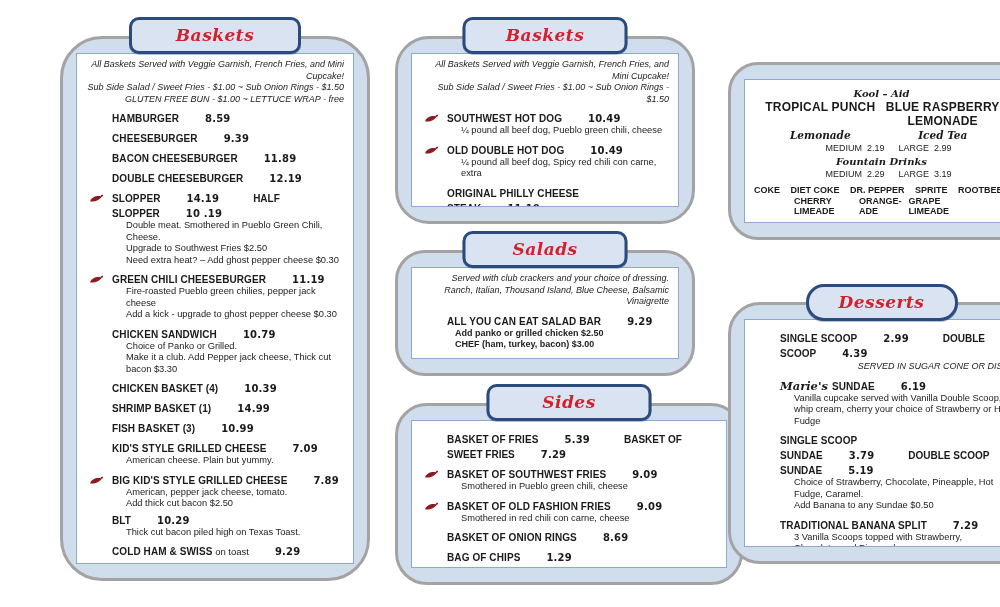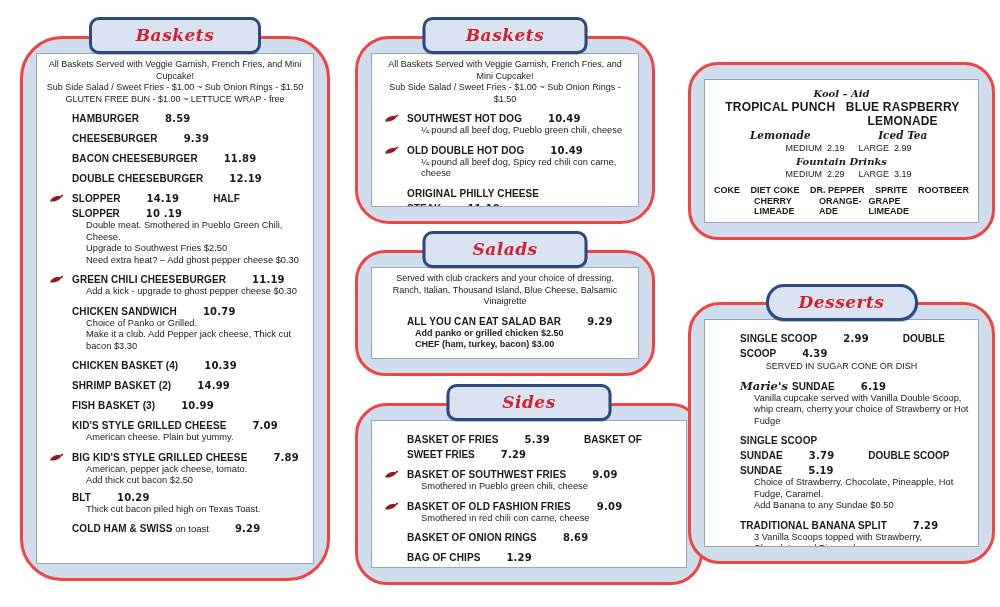--- a/index.html
+++ b/index.html
@@ -3,39 +3,40 @@
 <meta charset="utf-8">
 <style>
   * { box-sizing: border-box; }
   html,body { margin:0; padding:0; }
   body {
     width:1000px; height:607px; position:relative; background:#ffffff;
     font-family:"Liberation Sans", sans-serif; color:#1a1a1a;
     -webkit-font-smoothing:antialiased;
   }
   .panel {
-    position:absolute; background:#cfdded; border:3px solid #ef4444;
+    position:absolute; background:#cfdded; border:3px solid #a3a3a3;
     border-radius:42px;
+    margin-left:40px;
   }
   .panel-inner {
     position:absolute; left:13px; right:13px; top:14px; bottom:14px;
     background:#ffffff; border:1px solid #8fa9cc; padding:5px 9px 4px 9px;
     overflow:hidden;
   }
   .tab {
     position:absolute; left:50%; transform:translateX(-50%);
     background:#d9e3f2; border:3px solid #2b4a7d; border-radius:10px;
     text-align:center; z-index:3; padding:5px 0 6px 0;
     box-shadow:0 1px 0 rgba(43,74,125,.35);
   }
   .tab .title {
     font-family:"DejaVu Serif", serif; font-style:italic; font-weight:bold;
     color:#d41f2c; font-size:17px; letter-spacing:.5px;
   }
-  .note { text-align:center; font-size:9px; line-height:11.5px; color:#222; }
+  .note { text-align:right; font-size:9px; line-height:11.5px; color:#222;font-style:italic; }
   .item { position:relative; padding-left:26px; margin-top:5px; line-height:13px; }
   .item.tight { margin-top:2px; }
   .item .chili { position:absolute; left:3px; top:1px; width:15px; height:10px; }
   .item .name { font-weight:bold; font-size:10px; letter-spacing:.1px; }
   .item .script-prefix {
     font-family:"DejaVu Serif", serif; font-style:italic; font-weight:bold;
     font-size:11.5px; margin-right:4px;
   }
   .item .suffix { font-size:9.5px; }
   .item .price {
@@ -80,26 +81,27 @@
       <div class="item"><span class="name">DOUBLE CHEESEBURGER</span><span class="price">12.19</span></div>
       <div class="item"><span class="chili"><svg viewBox="0 0 20 12" width="15" height="10">
             <path d="M1.5 10.5 C3 5.5 8.5 2.8 15.5 3.6 C16 1.6 18.6 1.2 18.8 2.2 C19 3.2 17.8 4.4 16.6 4.6 C14.2 8.4 8 11.6 1.5 10.5 Z" fill="#8e1b21"></path>
           </svg></span><span class="name">SLOPPER</span><span class="price">14.19</span><span class="name2">HALF SLOPPER</span><span class="price">10 .19</span></div>
       <div class="desc">Double meat. Smothered in Pueblo Green Chili, Cheese.</div>
       <div class="desc">Upgrade to Southwest Fries $2.50</div>
       <div class="desc">Need extra heat? – Add ghost pepper cheese $0.30</div>
       <div class="item"><span class="chili"><svg viewBox="0 0 20 12" width="15" height="10">
             <path d="M1.5 10.5 C3 5.5 8.5 2.8 15.5 3.6 C16 1.6 18.6 1.2 18.8 2.2 C19 3.2 17.8 4.4 16.6 4.6 C14.2 8.4 8 11.6 1.5 10.5 Z" fill="#8e1b21"></path>
           </svg></span><span class="name">GREEN CHILI CHEESEBURGER</span><span class="price">11.19</span></div>
+      <div class="desc">Fire-roasted Pueblo green chilies, pepper jack cheese</div>
       <div class="desc">Add a kick - upgrade to ghost pepper cheese $0.30</div>
       <div class="item"><span class="name">CHICKEN SANDWICH</span><span class="price">10.79</span></div>
       <div class="desc">Choice of Panko or Grilled.</div>
       <div class="desc">Make it a club. Add Pepper jack cheese, Thick cut bacon $3.30</div>
       <div class="item"><span class="name">CHICKEN BASKET (4)</span><span class="price">10.39</span></div>
-      <div class="item"><span class="name">SHRIMP BASKET (2)</span><span class="price">14.99</span></div>
+      <div class="item"><span class="name">SHRIMP BASKET (1)</span><span class="price">14.99</span></div>
       <div class="item"><span class="name">FISH BASKET (3)</span><span class="price">10.99</span></div>
       <div class="item"><span class="name">KID'S STYLE GRILLED CHEESE</span><span class="price">7.09</span></div>
       <div class="desc">American cheese. Plain but yummy.</div>
       <div class="item"><span class="chili"><svg viewBox="0 0 20 12" width="15" height="10">
             <path d="M1.5 10.5 C3 5.5 8.5 2.8 15.5 3.6 C16 1.6 18.6 1.2 18.8 2.2 C19 3.2 17.8 4.4 16.6 4.6 C14.2 8.4 8 11.6 1.5 10.5 Z" fill="#8e1b21"></path>
           </svg></span><span class="name">BIG KID'S STYLE GRILLED CHEESE</span><span class="price">7.89</span></div>
       <div class="desc">American, pepper jack cheese, tomato.</div>
       <div class="desc">Add thick cut bacon $2.50</div>
       <div class="item tight"><span class="name">BLT</span><span class="price">10.29</span></div>
       <div class="desc">Thick cut bacon piled high on Texas Toast.</div>
@@ -115,21 +117,21 @@
   <div class="panel-inner">
       <div class="note">All Baskets Served with Veggie Garnish, French Fries, and Mini Cupcake!</div>
       <div class="note">Sub Side Salad / Sweet Fries - $1.00  ~  Sub Onion Rings - $1.50</div>
       <div class="item"><span class="chili"><svg viewBox="0 0 20 12" width="15" height="10">
             <path d="M1.5 10.5 C3 5.5 8.5 2.8 15.5 3.6 C16 1.6 18.6 1.2 18.8 2.2 C19 3.2 17.8 4.4 16.6 4.6 C14.2 8.4 8 11.6 1.5 10.5 Z" fill="#8e1b21"></path>
           </svg></span><span class="name">SOUTHWEST HOT DOG</span><span class="price">10.49</span></div>
       <div class="desc">¼ pound all beef dog, Pueblo green chili, cheese</div>
       <div class="item"><span class="chili"><svg viewBox="0 0 20 12" width="15" height="10">
             <path d="M1.5 10.5 C3 5.5 8.5 2.8 15.5 3.6 C16 1.6 18.6 1.2 18.8 2.2 C19 3.2 17.8 4.4 16.6 4.6 C14.2 8.4 8 11.6 1.5 10.5 Z" fill="#8e1b21"></path>
           </svg></span><span class="name">OLD DOUBLE HOT DOG</span><span class="price">10.49</span></div>
-      <div class="desc">¼ pound all beef dog, Spicy red chili con carne, cheese</div>
+      <div class="desc">¼ pound all beef dog, Spicy red chili con carne, extra</div>
       <div class="item"><span class="name">ORIGINAL PHILLY CHEESE STEAK</span><span class="price">11.19</span></div>
     </div>
 </div>
 
 <div class="panel" style="left:355px; top:250px; width:300px; height:126px; border-radius:30px;">
   <div class="tab" style="width:165px; top:-22px;">
     <span class="title">Salads</span>
   </div>
   <div class="panel-inner">
       <div class="note">Served with club crackers and your choice of dressing.</div>

